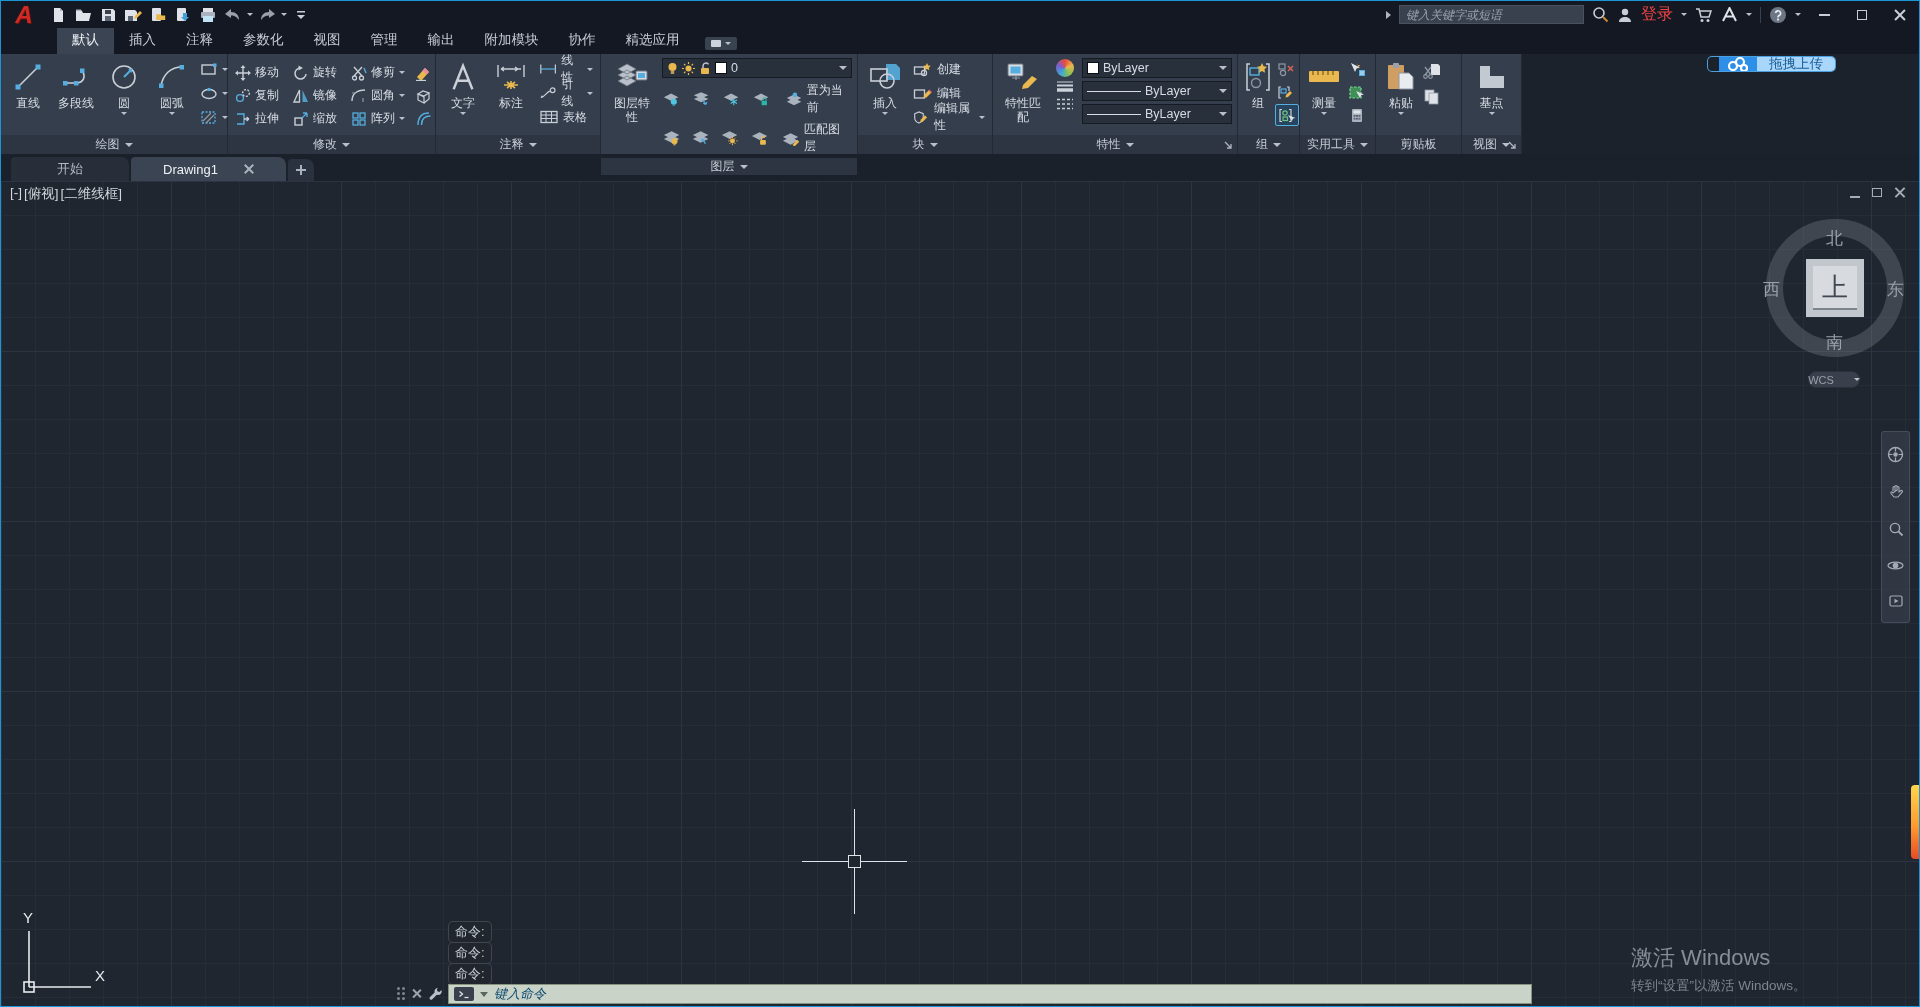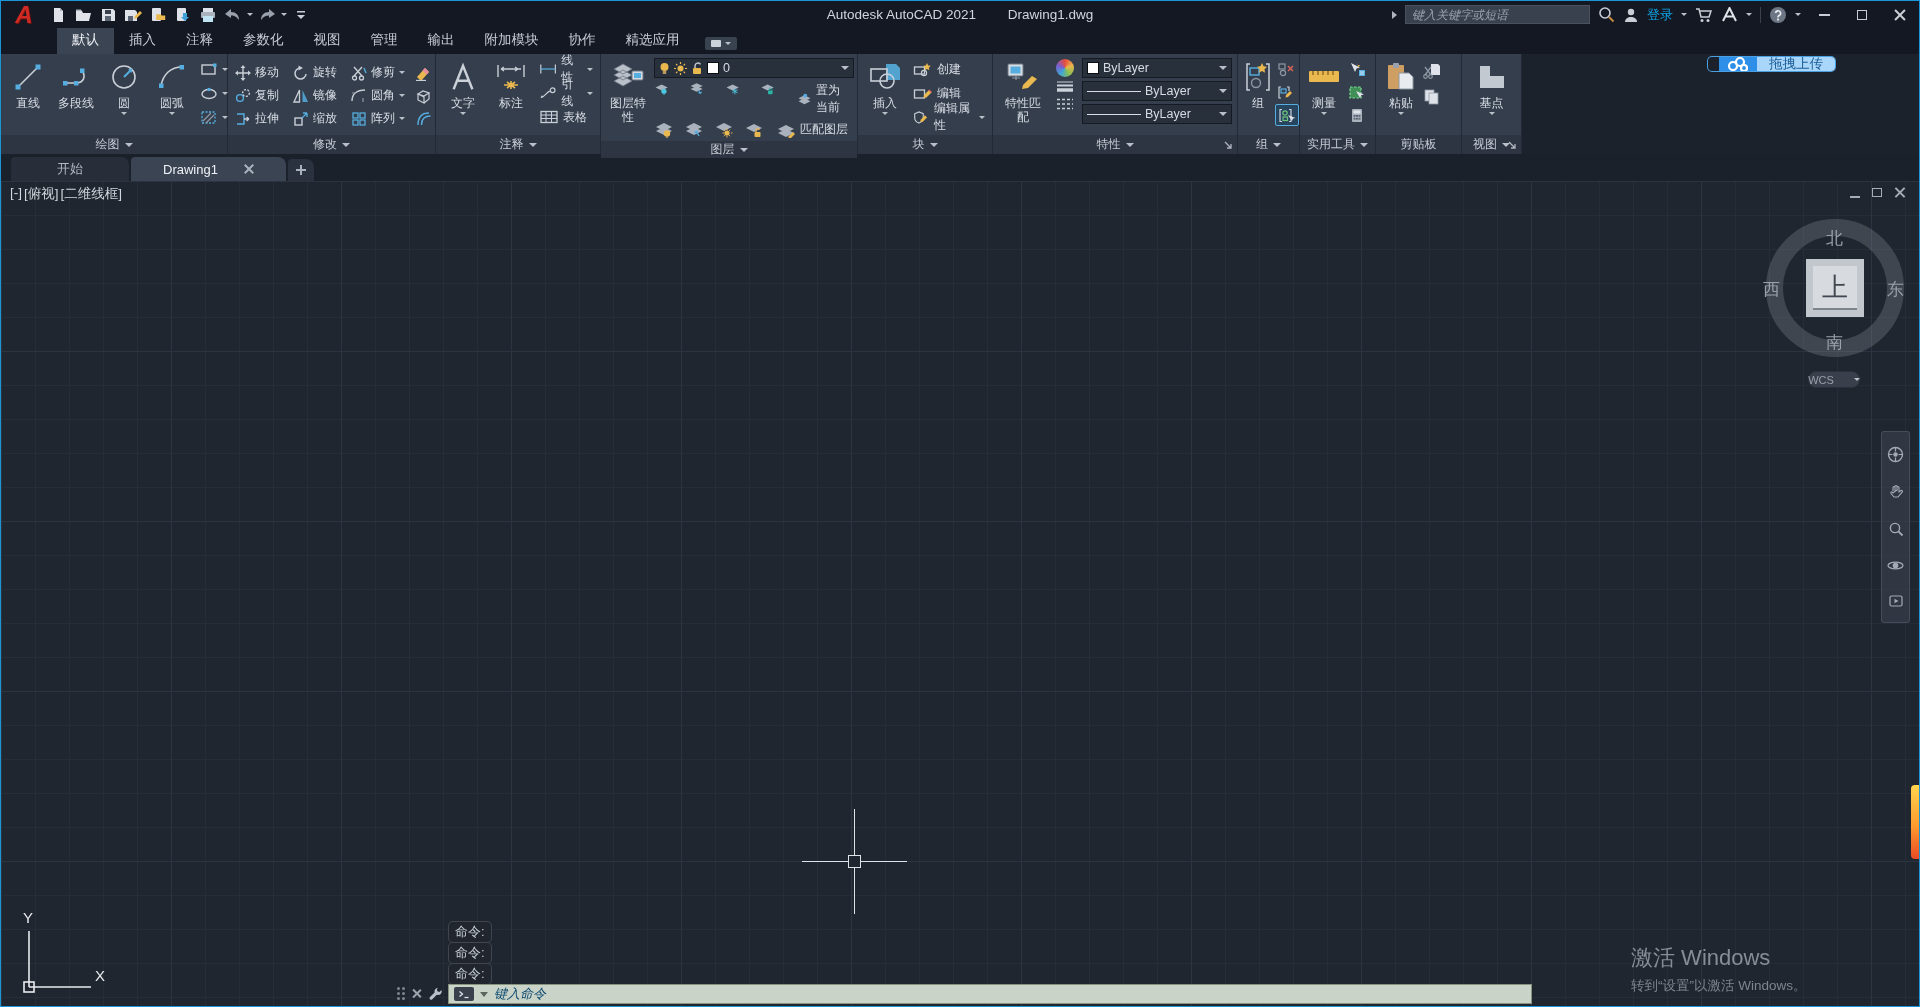--- a/index.html
+++ b/index.html
@@ -12,21 +12,21 @@
   .logo { width:46px; height:27px; display:flex; align-items:center; justify-content:center;
           font-weight:bold; font-style:italic; font-size:24px; color:#cf2b24; text-shadow:1px 1px 0 #6e120e; }
   .qat { display:flex; align-items:center; gap:3px; }
   .qbtn { width:22px; height:22px; display:flex; align-items:center; justify-content:center; border-radius:2px; }
   .title-center { position:absolute; left:0; right:0; text-align:center; font-size:13.5px; color:#cfd5dd; pointer-events:none; }
   .title-center b { font-weight:normal; margin-left:28px; }
   .tb-right { margin-left:auto; display:flex; align-items:center; gap:8px; padding-right:4px; }
   .searchbox { width:185px; height:19px; background:#3a414e; border:1px solid #4a5260; color:#dfe3ea;
     font-size:12px; font-style:italic; padding:0 6px; }
   .searchbox::placeholder { color:#98a1ad; font-style:italic; }
-  .signin { font-size:13px; color:#0ea5e9; }
+  .signin { font-size:16px; color:#ef4444; }
   .winbtn { width:30px; height:24px; display:flex; align-items:center; justify-content:center; }
   .wb-min { width:11px; height:2px; background:#c9ced6; }
   .wb-max { width:10px; height:10px; border:1.5px solid #c9ced6; }
   .wb-x { position:relative; width:12px; height:12px; }
   .wb-x::before,.wb-x::after { content:""; position:absolute; left:5px; top:-1px; width:2px; height:14px; background:#c9ced6; }
   .wb-x::before { transform:rotate(45deg);} .wb-x::after { transform:rotate(-45deg);}
   .tri-r { width:0;height:0;border-top:4px solid transparent;border-bottom:4px solid transparent;border-left:5px solid #aeb5bf; }
   .vsep { width:1px; height:16px; background:#3a4250; }
 
   
@@ -216,24 +216,20 @@
       </div>
       <i class="chev sm"></i>
       <div class="qbtn">
         <svg width="12" height="10" viewBox="0 0 12 10">
             <path d="M2 1h8v1.5H2z" fill="#c9ced6"></path>
             <path d="M2 5l4 4 4-4z" fill="#c9ced6"></path>
           </svg>
       </div>
     </div>
 
-    <div class="title-center">
-      <span>Autodesk AutoCAD 2021</span>
-      <b>Drawing1.dwg</b>
-    </div>
 
     <div class="tb-right">
       <i class="tri-r"></i>
       <input class="searchbox" placeholder="键入关键字或短语" style="">
       <svg width="17" height="17" viewBox="0 0 17 17">
         <circle cx="7" cy="7" r="5" fill="none" stroke="#c9ced6" stroke-width="1.6"></circle>
         <line x1="11" y1="11" x2="15.5" y2="15.5" stroke="#c98a3a" stroke-width="2"></line>
         </svg>
       <svg width="16" height="16" viewBox="0 0 16 16">
         <circle cx="8" cy="5" r="3.2" fill="#c9ced6"></circle>
@@ -542,21 +538,21 @@
                 </g>
               </svg>
             <svg width="12" height="13" viewBox="0 0 12 13">
                 <rect x="2" y="6" width="8" height="6" rx="1" fill="#e9b84e"></rect>
                 <path d="M4 6 V4 a3 3 0 0 1 5.5-1.6" fill="none" stroke="#c9cfd7" stroke-width="1.4"></path>
               </svg>
             <span class="swatch"></span>
             <span class="flex">0</span>
             <i class="chev"></i>
           </div>
-          <div style="display:flex;gap:20px;align-items:flex-start">
+          <div style="display:flex;gap:12px;align-items:center">
             <svg width="20" height="16" viewBox="0 0 20 16">
                 <path d="M2 6 l8-4 8 4 -8 4z" fill="#aab2bd"></path>
                 <circle cx="13" cy="11" r="3.4" fill="#4fc6e0"></circle>
                 <rect x="11.8" y="13.8" width="2.4" height="2" fill="#3a8ea3"></rect>
               </svg>
             <svg width="20" height="16" viewBox="0 0 20 16">
                 <path d="M2 4 l8-3.5 8 3.5 -8 3.5z M2 8 l8-3.5 8 3.5 -8 3.5z" fill="#aab2bd"></path>
                 <path d="M12 9 l3 5 m0 0 l1.5-2.5 m-1.5 2.5 l-2.5-1.5" stroke="#56aee0" stroke-width="1.4" fill="none"></path>
               </svg>
             <svg width="20" height="16" viewBox="0 0 20 16">

